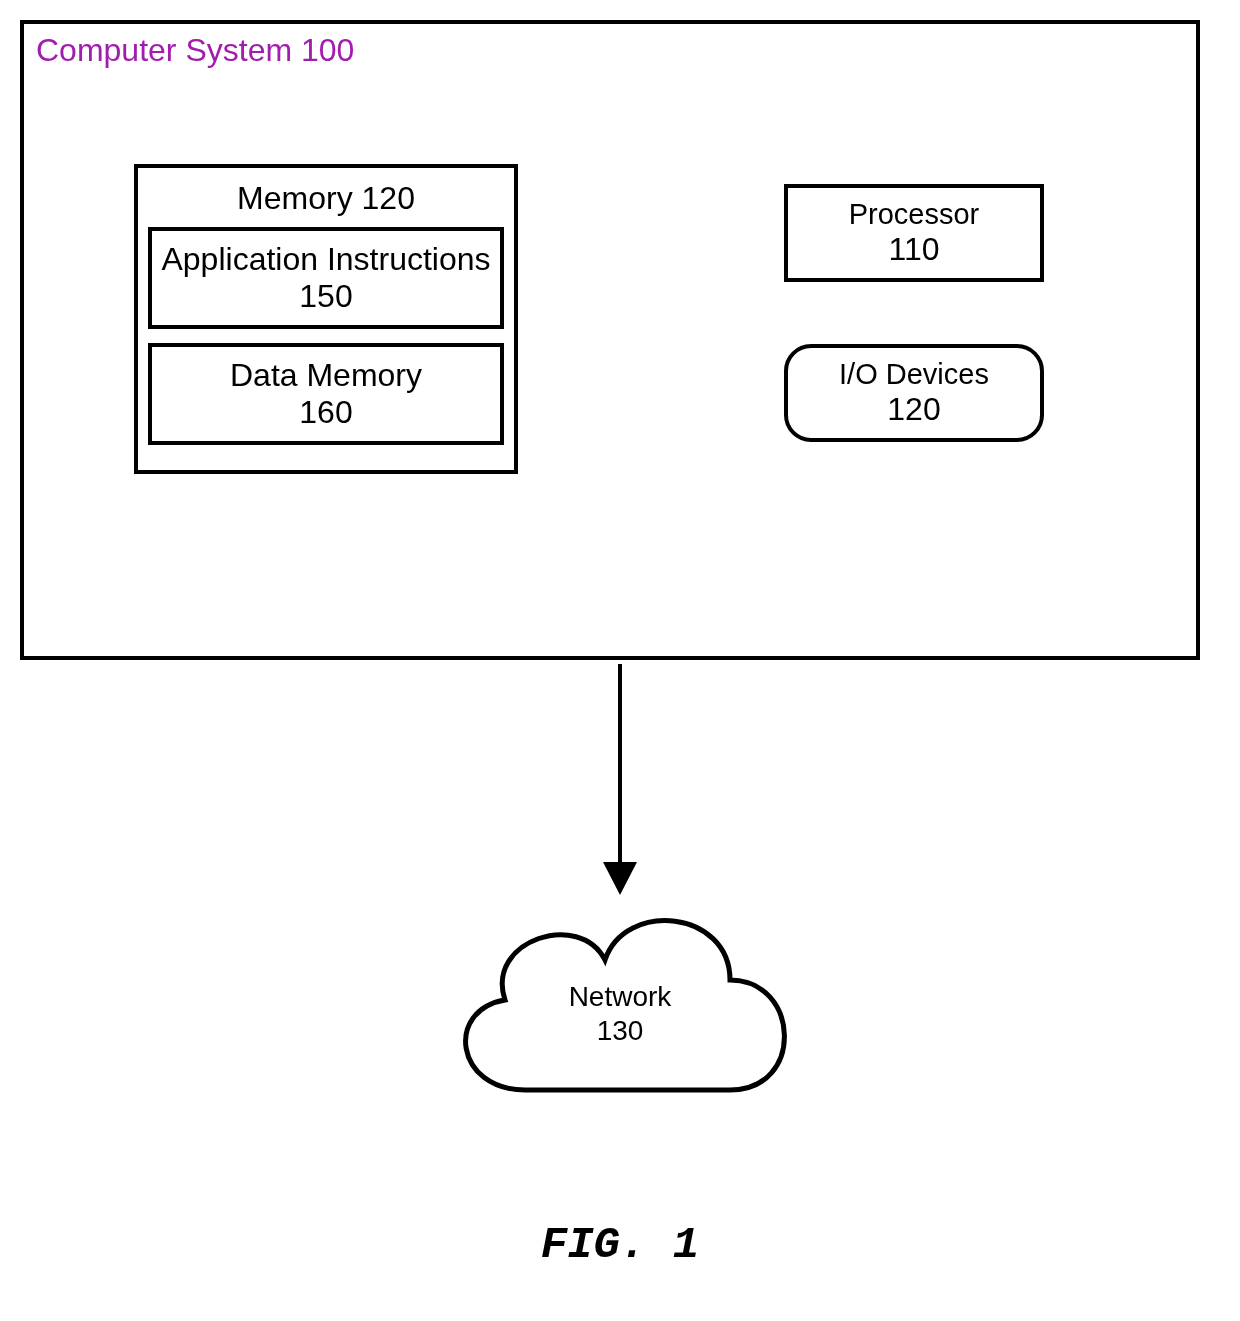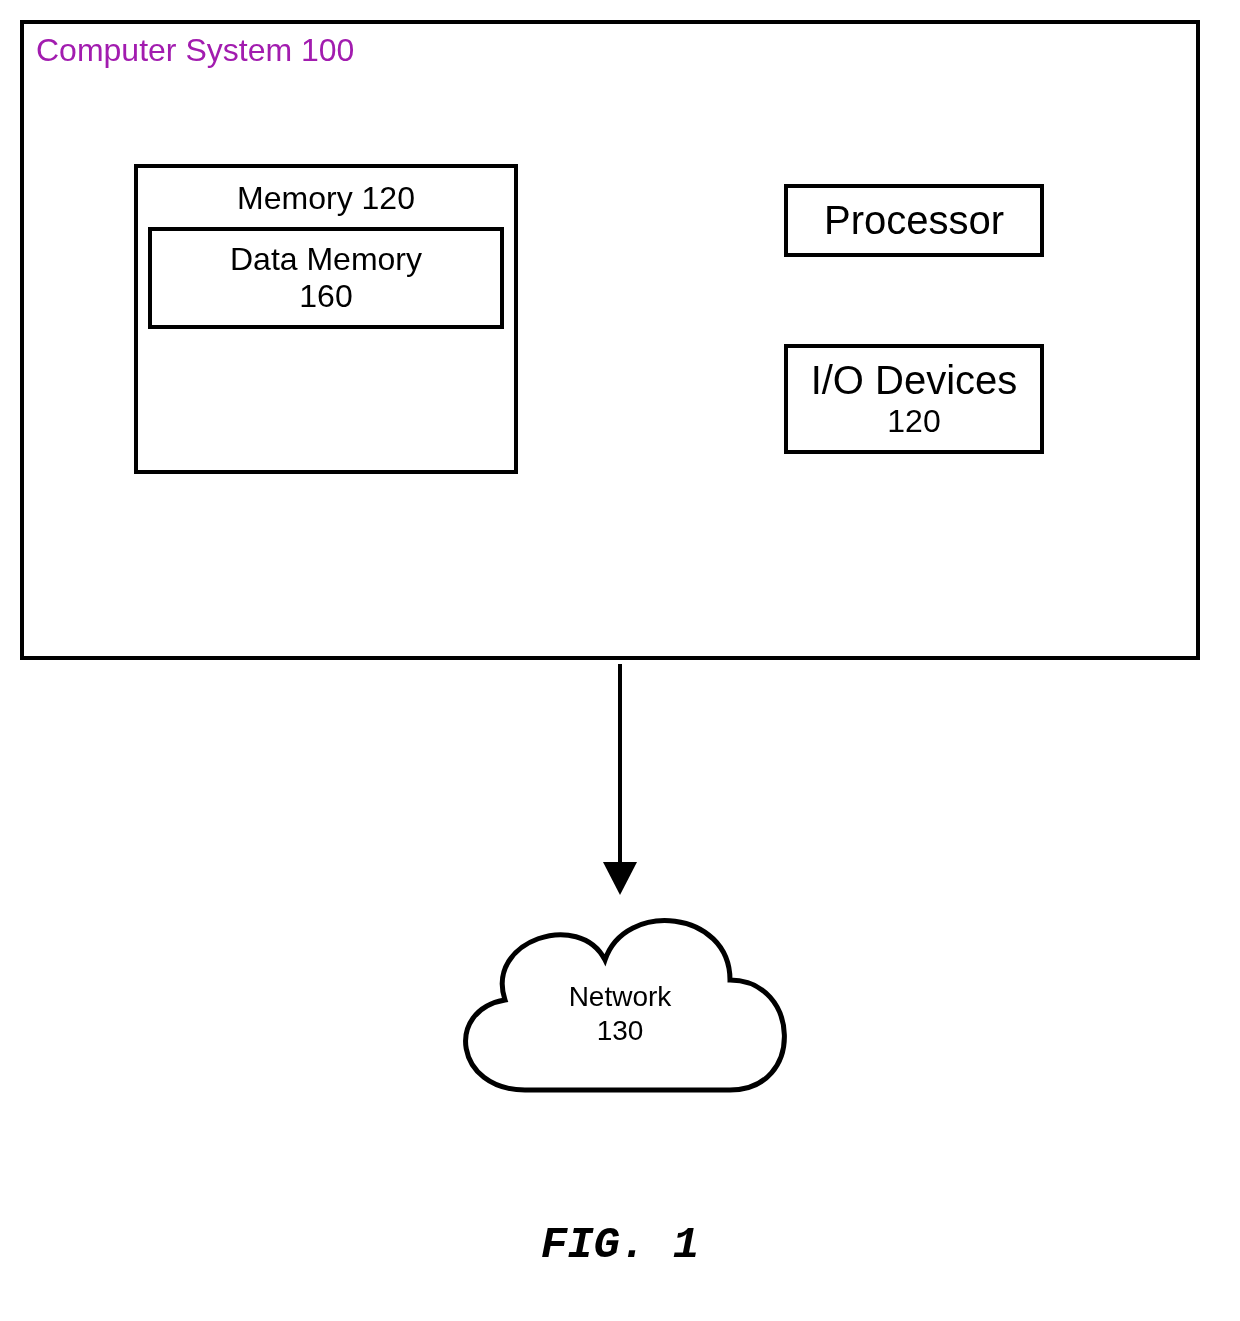--- a/index.html
+++ b/index.html
@@ -52,24 +52,24 @@
       font-size: 32px;
       display: block;
     }
     .small-box {
       position: absolute;
       border: 4px solid #000;
       text-align: center;
       padding: 10px 0;
       width: 260px;
     }
-    .small-box .lbl { font-size: 40px; display: block; }
+    .small-box .lbl { font-size: 29px; display: block; }
     .small-box .num { font-size: 32px; display: block; }
     .processor { left: 760px; top: 160px; }
-    .iodev { left: 760px; top: 320px; }
+    .iodev { left: 760px; top: 320px; border-radius: 27px; }
 
     .arrow-svg {
       position: absolute;
       left: 0;
       top: 0;
       width: 1240px;
       height: 1321px;
       pointer-events: none;
     }
 
@@ -107,27 +107,32 @@
   </style>
 </head>
 <body>
 
 <div class="outer-box">
   <div class="outer-title">Computer System 100</div>
 
   <div class="memory-box">
     <div class="memory-title">Memory 120</div>
     <div class="inner-box">
+      <span class="lbl">Application Instructions</span>
+      <span class="num">150</span>
+    </div>
+    <div class="inner-box">
       <span class="lbl">Data Memory</span>
       <span class="num">160</span>
     </div>
   </div>
 
   <div class="small-box processor">
     <span class="lbl">Processor</span>
+    <span class="num">110</span>
   </div>
 
   <div class="small-box iodev">
     <span class="lbl">I/O Devices</span>
     <span class="num">120</span>
   </div>
 </div>
 
 <svg class="arrow-svg">
   <line x1="620" y1="664" x2="620" y2="870" stroke="#000" stroke-width="4"></line>

